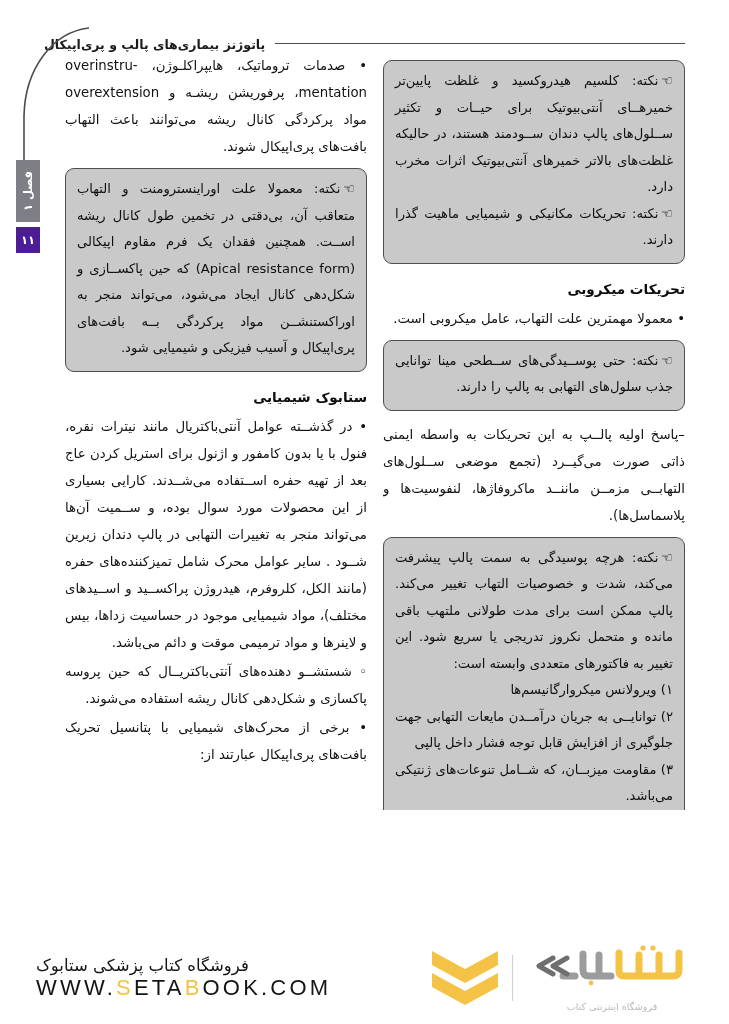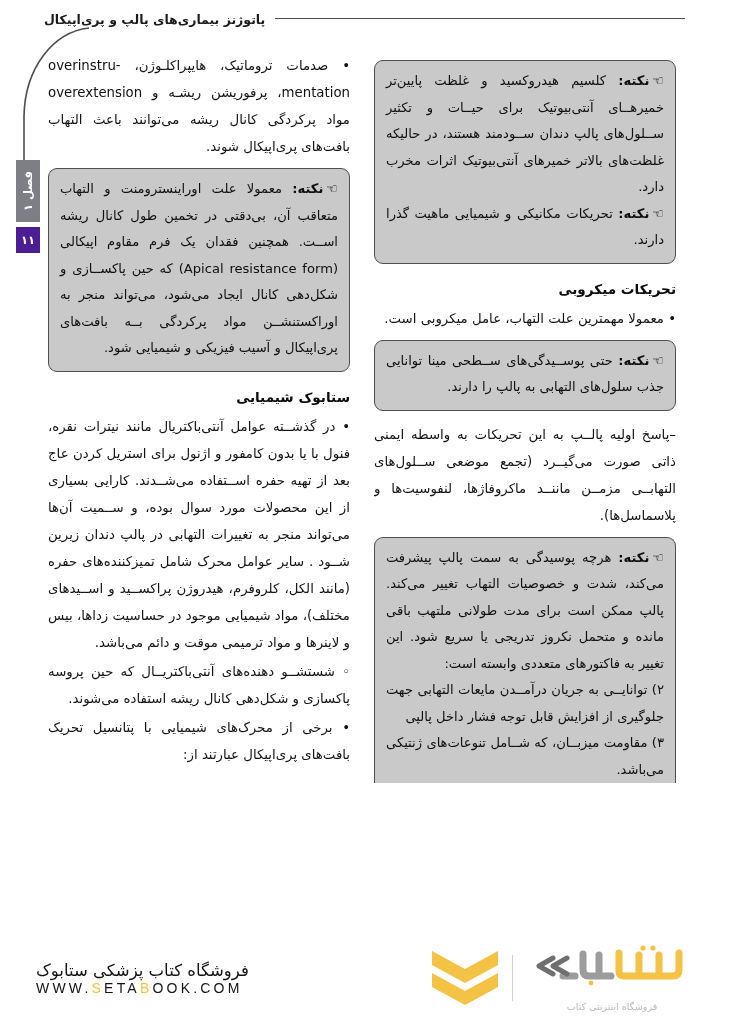--- a/index.html
+++ b/index.html
@@ -17,21 +17,21 @@
     width: 729px;
     height: 1024px;
     background: #ffffff;
     overflow: hidden;
     box-sizing: border-box;
   }
 
   
   .header {
     position: absolute;
-    top: 6px;
+    top: 31px;
     right: 44px;
     left: 44px;
     height: 26px;
     display: flex;
     flex-direction: row-reverse;
     align-items: center;
     gap: 10px;
   }
   .header-title {
     font-size: 12.5px;
@@ -95,21 +95,22 @@
 
   
   .columns {
     position: absolute;
     top: 52px;
     right: 44px;
     left: 48px;
     bottom: 95px;
     display: flex;
     flex-direction: row-reverse;
-    gap: 24px;
+    gap: 16px;
+    justify-content: flex-end;
   }
   .col {
     width: 300px;
     position: relative;
     overflow: hidden;
   }
   .col-right { width: 302px; }
   .col-left  { width: 302px; }
 
   
@@ -145,21 +146,21 @@
   .note .note-line {
     font-size: 13.1px;
     line-height: 26.5px;
     color: #0f0f0f;
     text-align: justify;
     text-align-last: right;
     direction: rtl;
     margin: 0;
   }
   .note-label {
-    font-weight: bold;
+    font-weight: normal;
   }
   .hand-icon {
     display: inline-block;
     font-size: 13px;
     line-height: 1;
     transform: scaleX(-1);
     margin-left: 3px;
     color: #111;
   }
 
@@ -203,21 +204,21 @@
     align-items: flex-end;
   }
   .footer-fa {
     font-size: 16.5px;
     color: #141414;
     direction: rtl;
     font-weight: normal;
   }
   .footer-url {
     font-family: "Liberation Sans", sans-serif;
-    font-size: 14px;
+    font-size: 22px;
     letter-spacing: 3.2px;
     color: #141414;
     font-weight: normal;
   }
   .footer-url .hl { color: #f4c244; }
 
   .logo {
     display: flex;
     align-items: center;
     gap: 10px;
@@ -304,20 +305,21 @@
         </p>
       </div>
 
       <p class="para">–پاسخ اولیه پالــپ به این تحریکات به واسطه ایمنی ذاتی صورت می‌گیــرد (تجمع موضعی ســلول‌های التهابــی مزمــن ماننــد ماکروفاژها، لنفوسیت‌ها و پلاسماسل‌ها).</p>
 
       <div class="note note-clipped">
         <p class="note-line">
           <span class="hand-icon">☞</span><span class="note-label">نکته:</span>
           <span>هرچه پوسیدگی به سمت پالپ پیشرفت می‌کند، شدت و خصوصیات التهاب تغییر می‌کند. پالپ ممکن است برای مدت طولانی ملتهب باقی مانده و متحمل نکروز تدریجی یا سریع شود. این تغییر به فاکتورهای متعددی وابسته است:</span>
         </p>
+        <p class="note-line">۱) ویرولانس میکروارگانیسم‌ها</p>
         <p class="note-line">۲) توانایــی به جریان درآمــدن مایعات التهابی جهت جلوگیری از افزایش قابل توجه فشار داخل پالپی</p>
         <p class="note-line">۳) مقاومت میزبــان، که شــامل تنوعات‌های ژنتیکی می‌باشد.</p>
       </div>
     </div>
   </div>
 
   <div class="bottom-fade" style="bottom:92px"></div>
 
   <div class="footer">
 

